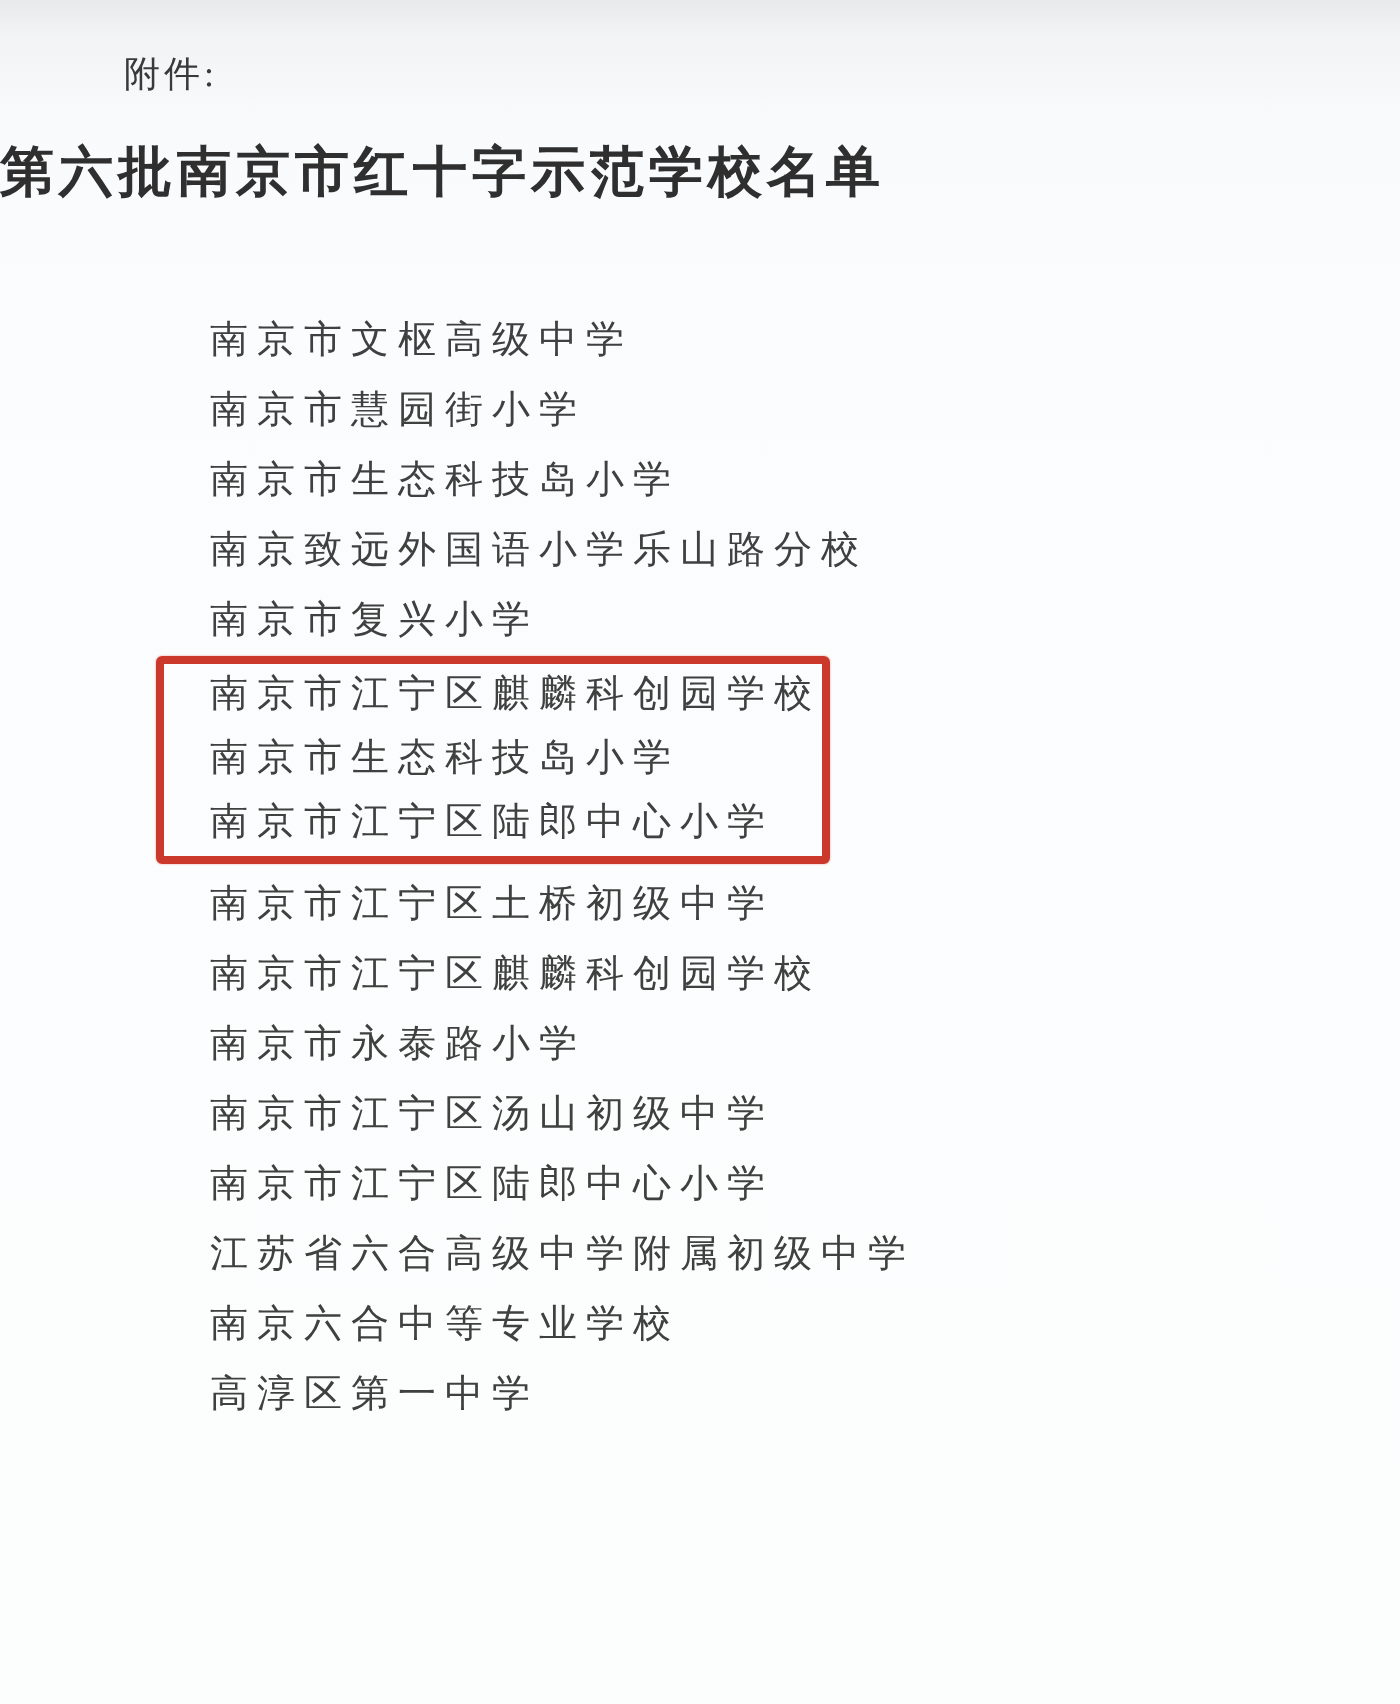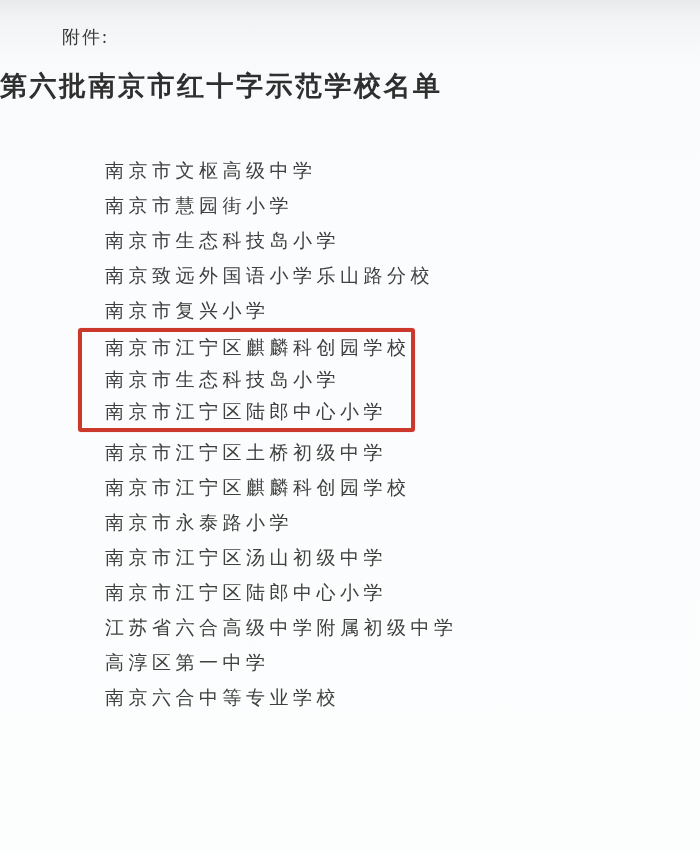--- a/index.html
+++ b/index.html
@@ -81,16 +81,16 @@
       <div class="item">南京市生态科技岛小学</div>
       <div class="item">南京市江宁区陆郎中心小学</div>
     </div>
 
     <div class="item">南京市江宁区土桥初级中学</div>
     <div class="item">南京市江宁区麒麟科创园学校</div>
     <div class="item">南京市永泰路小学</div>
     <div class="item">南京市江宁区汤山初级中学</div>
     <div class="item">南京市江宁区陆郎中心小学</div>
     <div class="item">江苏省六合高级中学附属初级中学</div>
+    <div class="item">南京六合中等专业学校</div>
     <div class="item">高淳区第一中学</div>
-    <div class="item">南京六合中等专业学校</div>
   </div>
 </div>
 
 </body></html>

